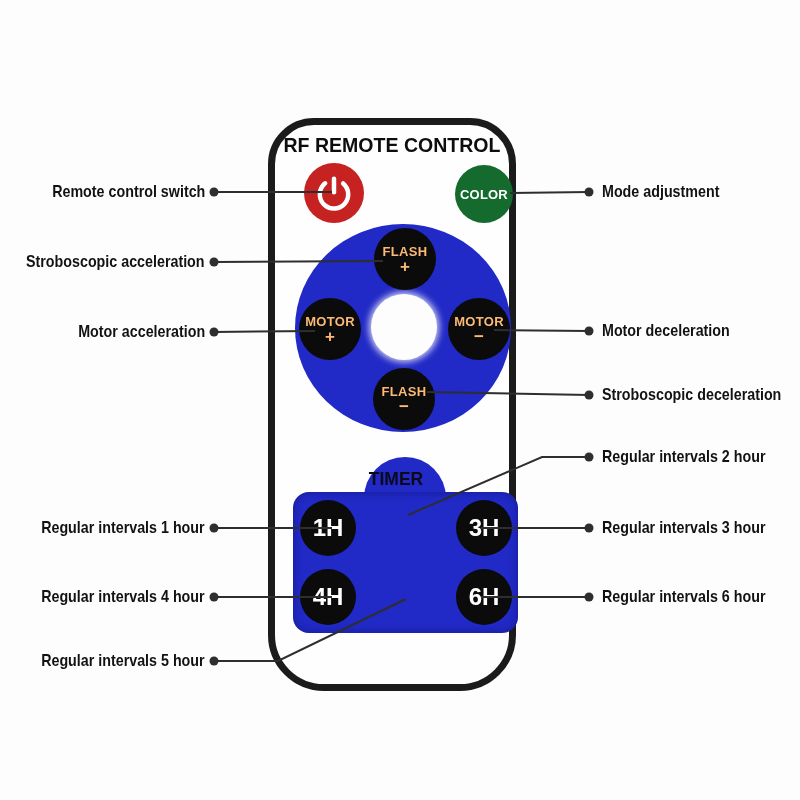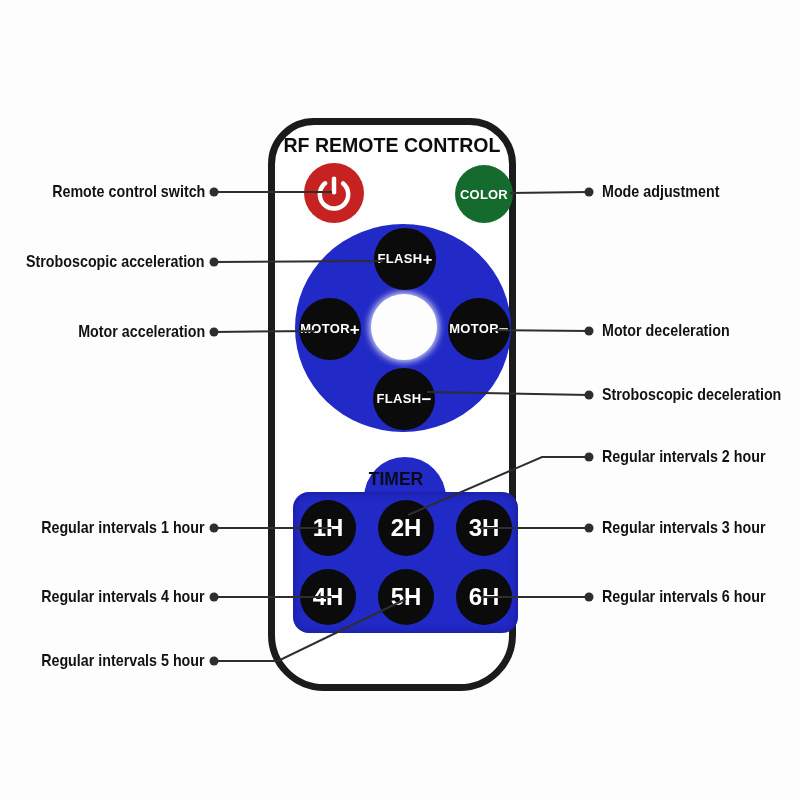--- a/index.html
+++ b/index.html
@@ -40,22 +40,22 @@
     position:absolute; left:20px; top:99px; width:216px; height:208px;
     background:#2129c6; border-radius:50%;
   }
   .pad-hole {
     position:absolute; left:76px; top:70px; width:66px; height:66px;
     background:#fdfdfd; border-radius:50%;
     box-shadow:0 0 7px 2px rgba(250,250,255,0.85);
   }
   .pad-btn {
     position:absolute; width:62px; height:62px; border-radius:50%;
-    background:#0b0b0b; color:#ffffff;
-    display:flex; flex-direction:row; align-items:center; justify-content:center;
+    background:#0b0b0b; color:#fdba74;
+    display:flex; flex-direction:column; align-items:center; justify-content:center;
   }
   .pad-word { font-size:13px; font-weight:700; letter-spacing:0.3px; line-height:14px; }
   .pad-sign { font-size:17px; font-weight:700; line-height:15px; }
 
   
   .timer-bump {
     position:absolute; left:89px; top:332px; width:82px; height:82px;
     background:#2129c6; border-radius:50%;
   }
   .timer-label {
@@ -133,24 +133,22 @@
       <div class="pad-btn" style="left:78px; top:144px">
         <span class="pad-word">FLASH</span>
         <span class="pad-sign">−</span>
       </div>
     </div>
 
     <div class="timer-bump"></div>
     <div class="timer-label">TIMER</div>
     <div class="timer-rect">
       <div class="timer-btn" style="left:7px;  top:8px">1H</div>
-      <div class="timer-btn" style="left:85px; top:8px">2H</div>
       <div class="timer-btn" style="left:163px;top:8px">3H</div>
       <div class="timer-btn" style="left:7px;  top:77px">4H</div>
-      <div class="timer-btn" style="left:85px; top:77px">5H</div>
       <div class="timer-btn" style="left:163px;top:77px">6H</div>
     </div>
   </div>
 
   <svg class="overlay" viewBox="0 0 800 800">
     <g stroke="#2e2e2e" stroke-width="2" fill="#2e2e2e">
       <g>
         <line x1="214" y1="192" x2="332" y2="192"></line>
           <circle cx="214" cy="192" r="4.5" stroke="none"></circle>
       </g>

